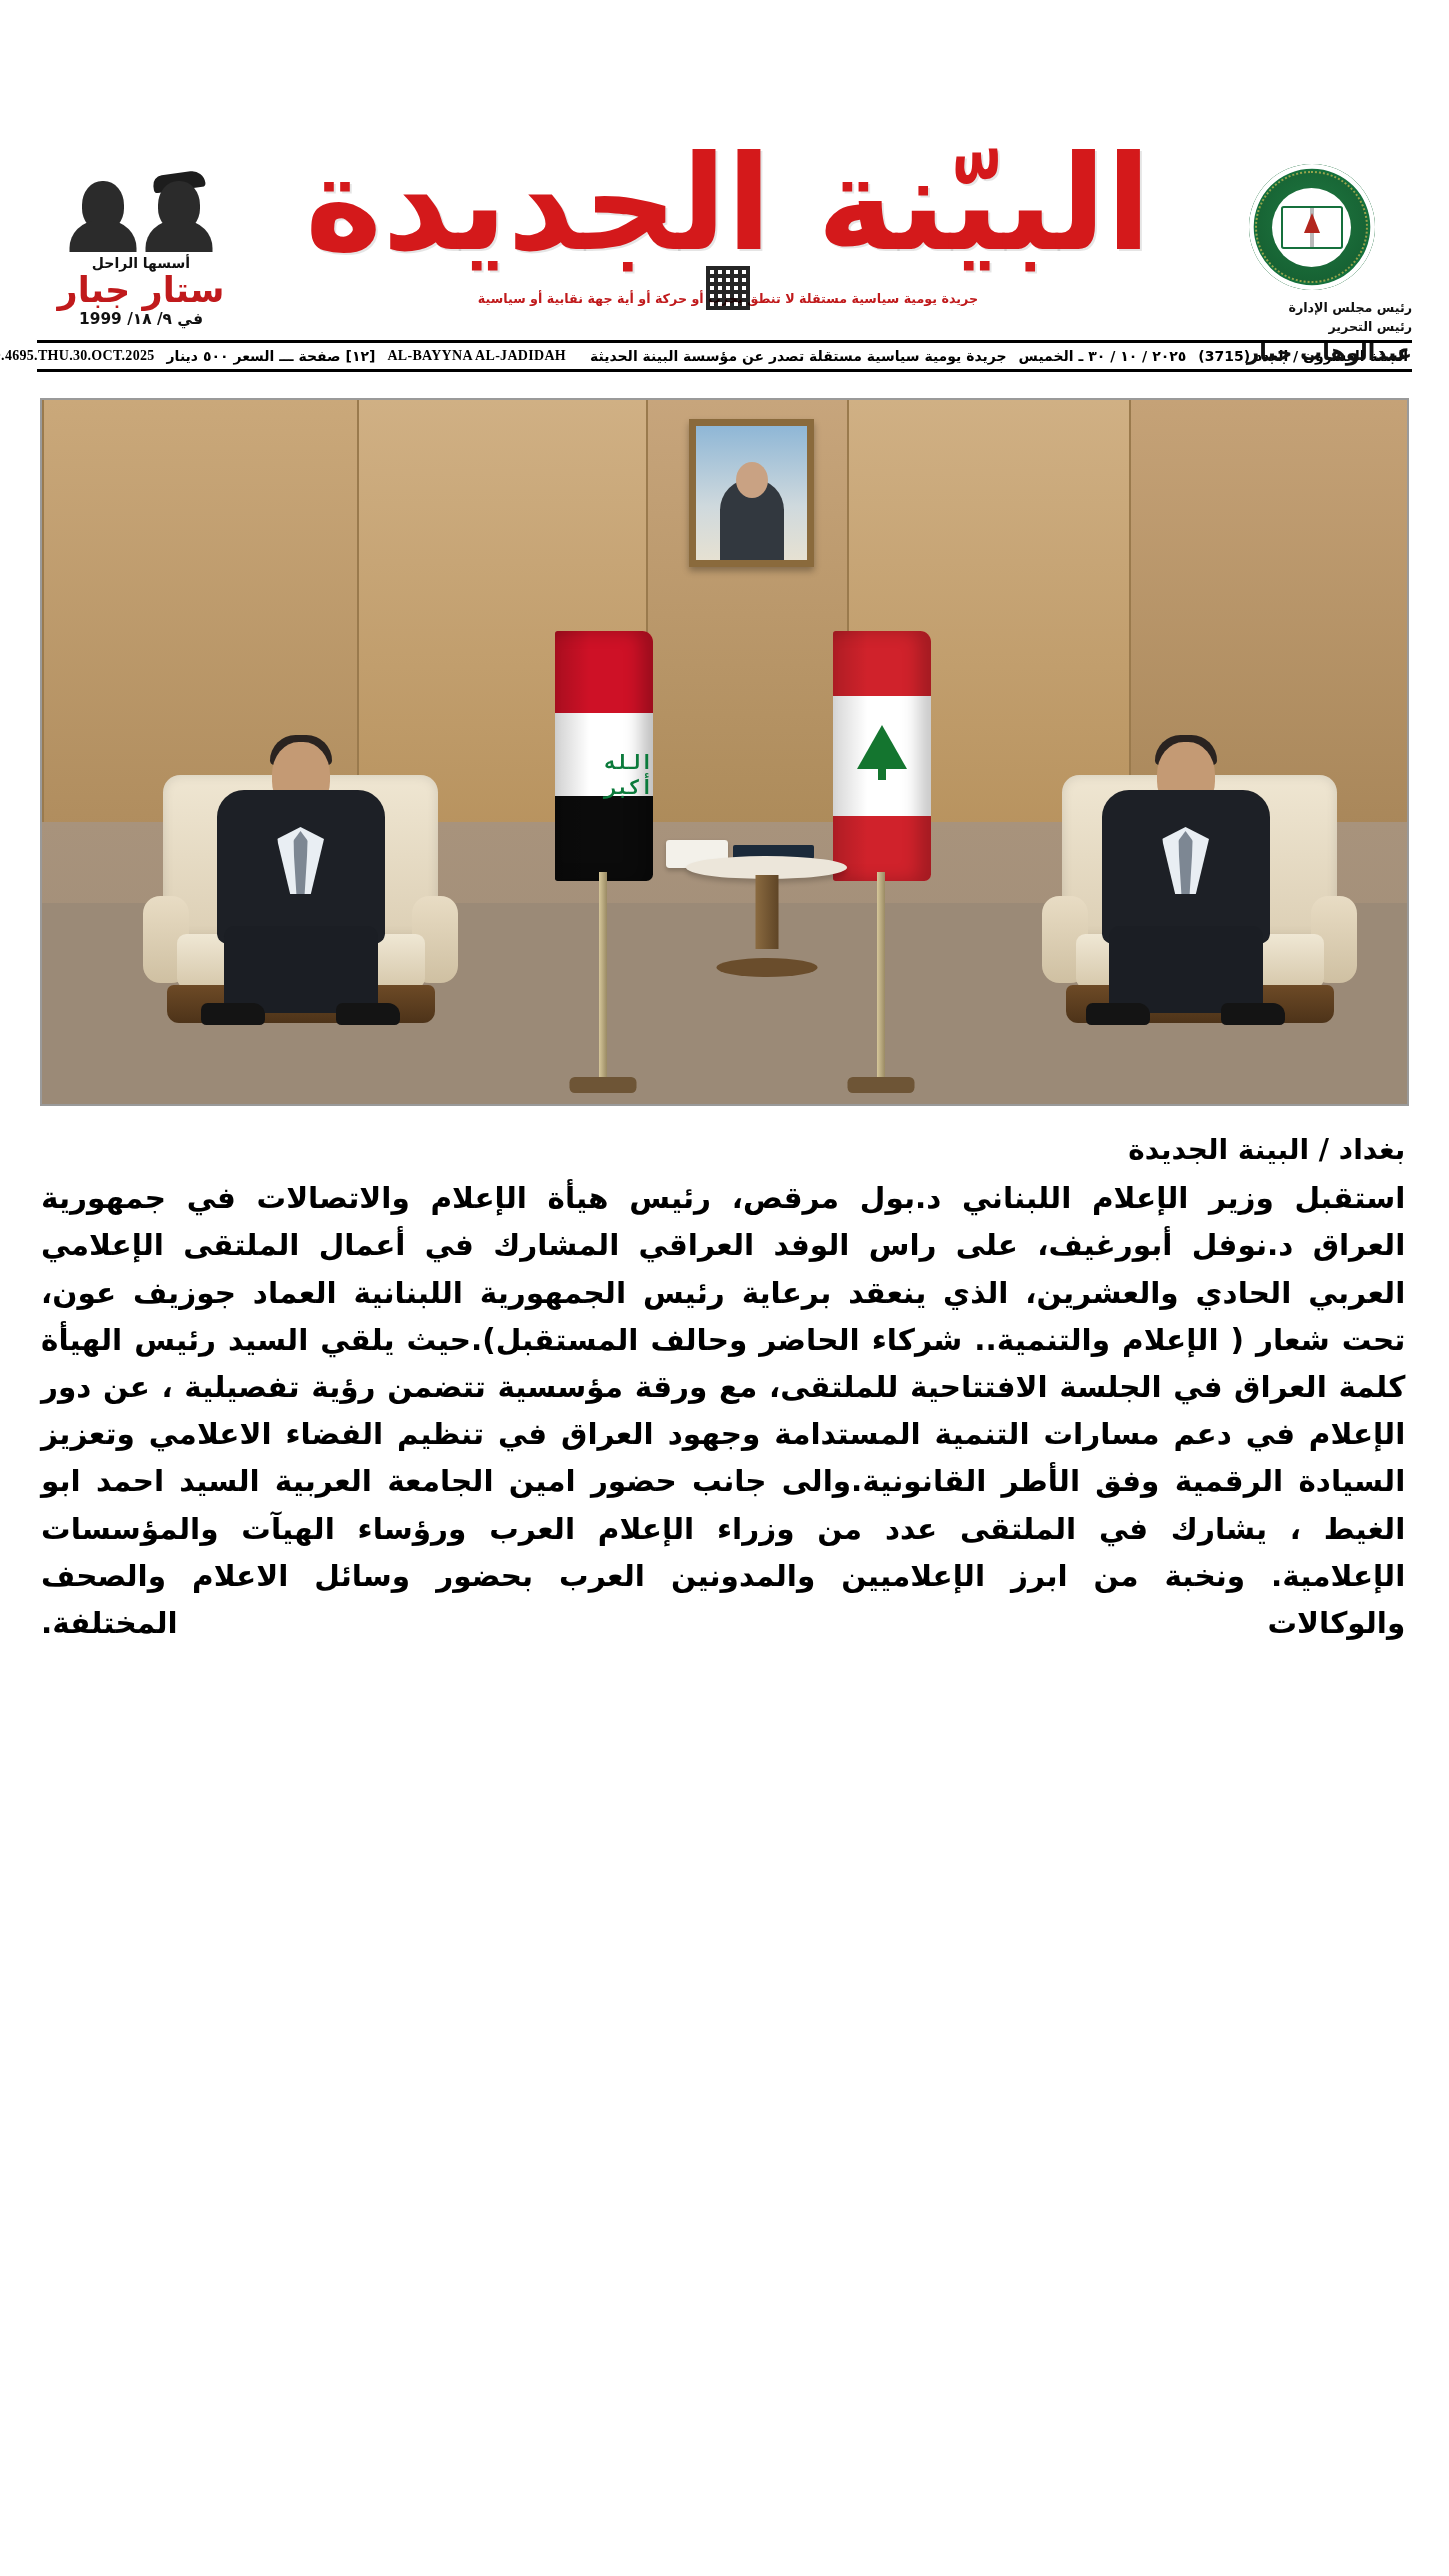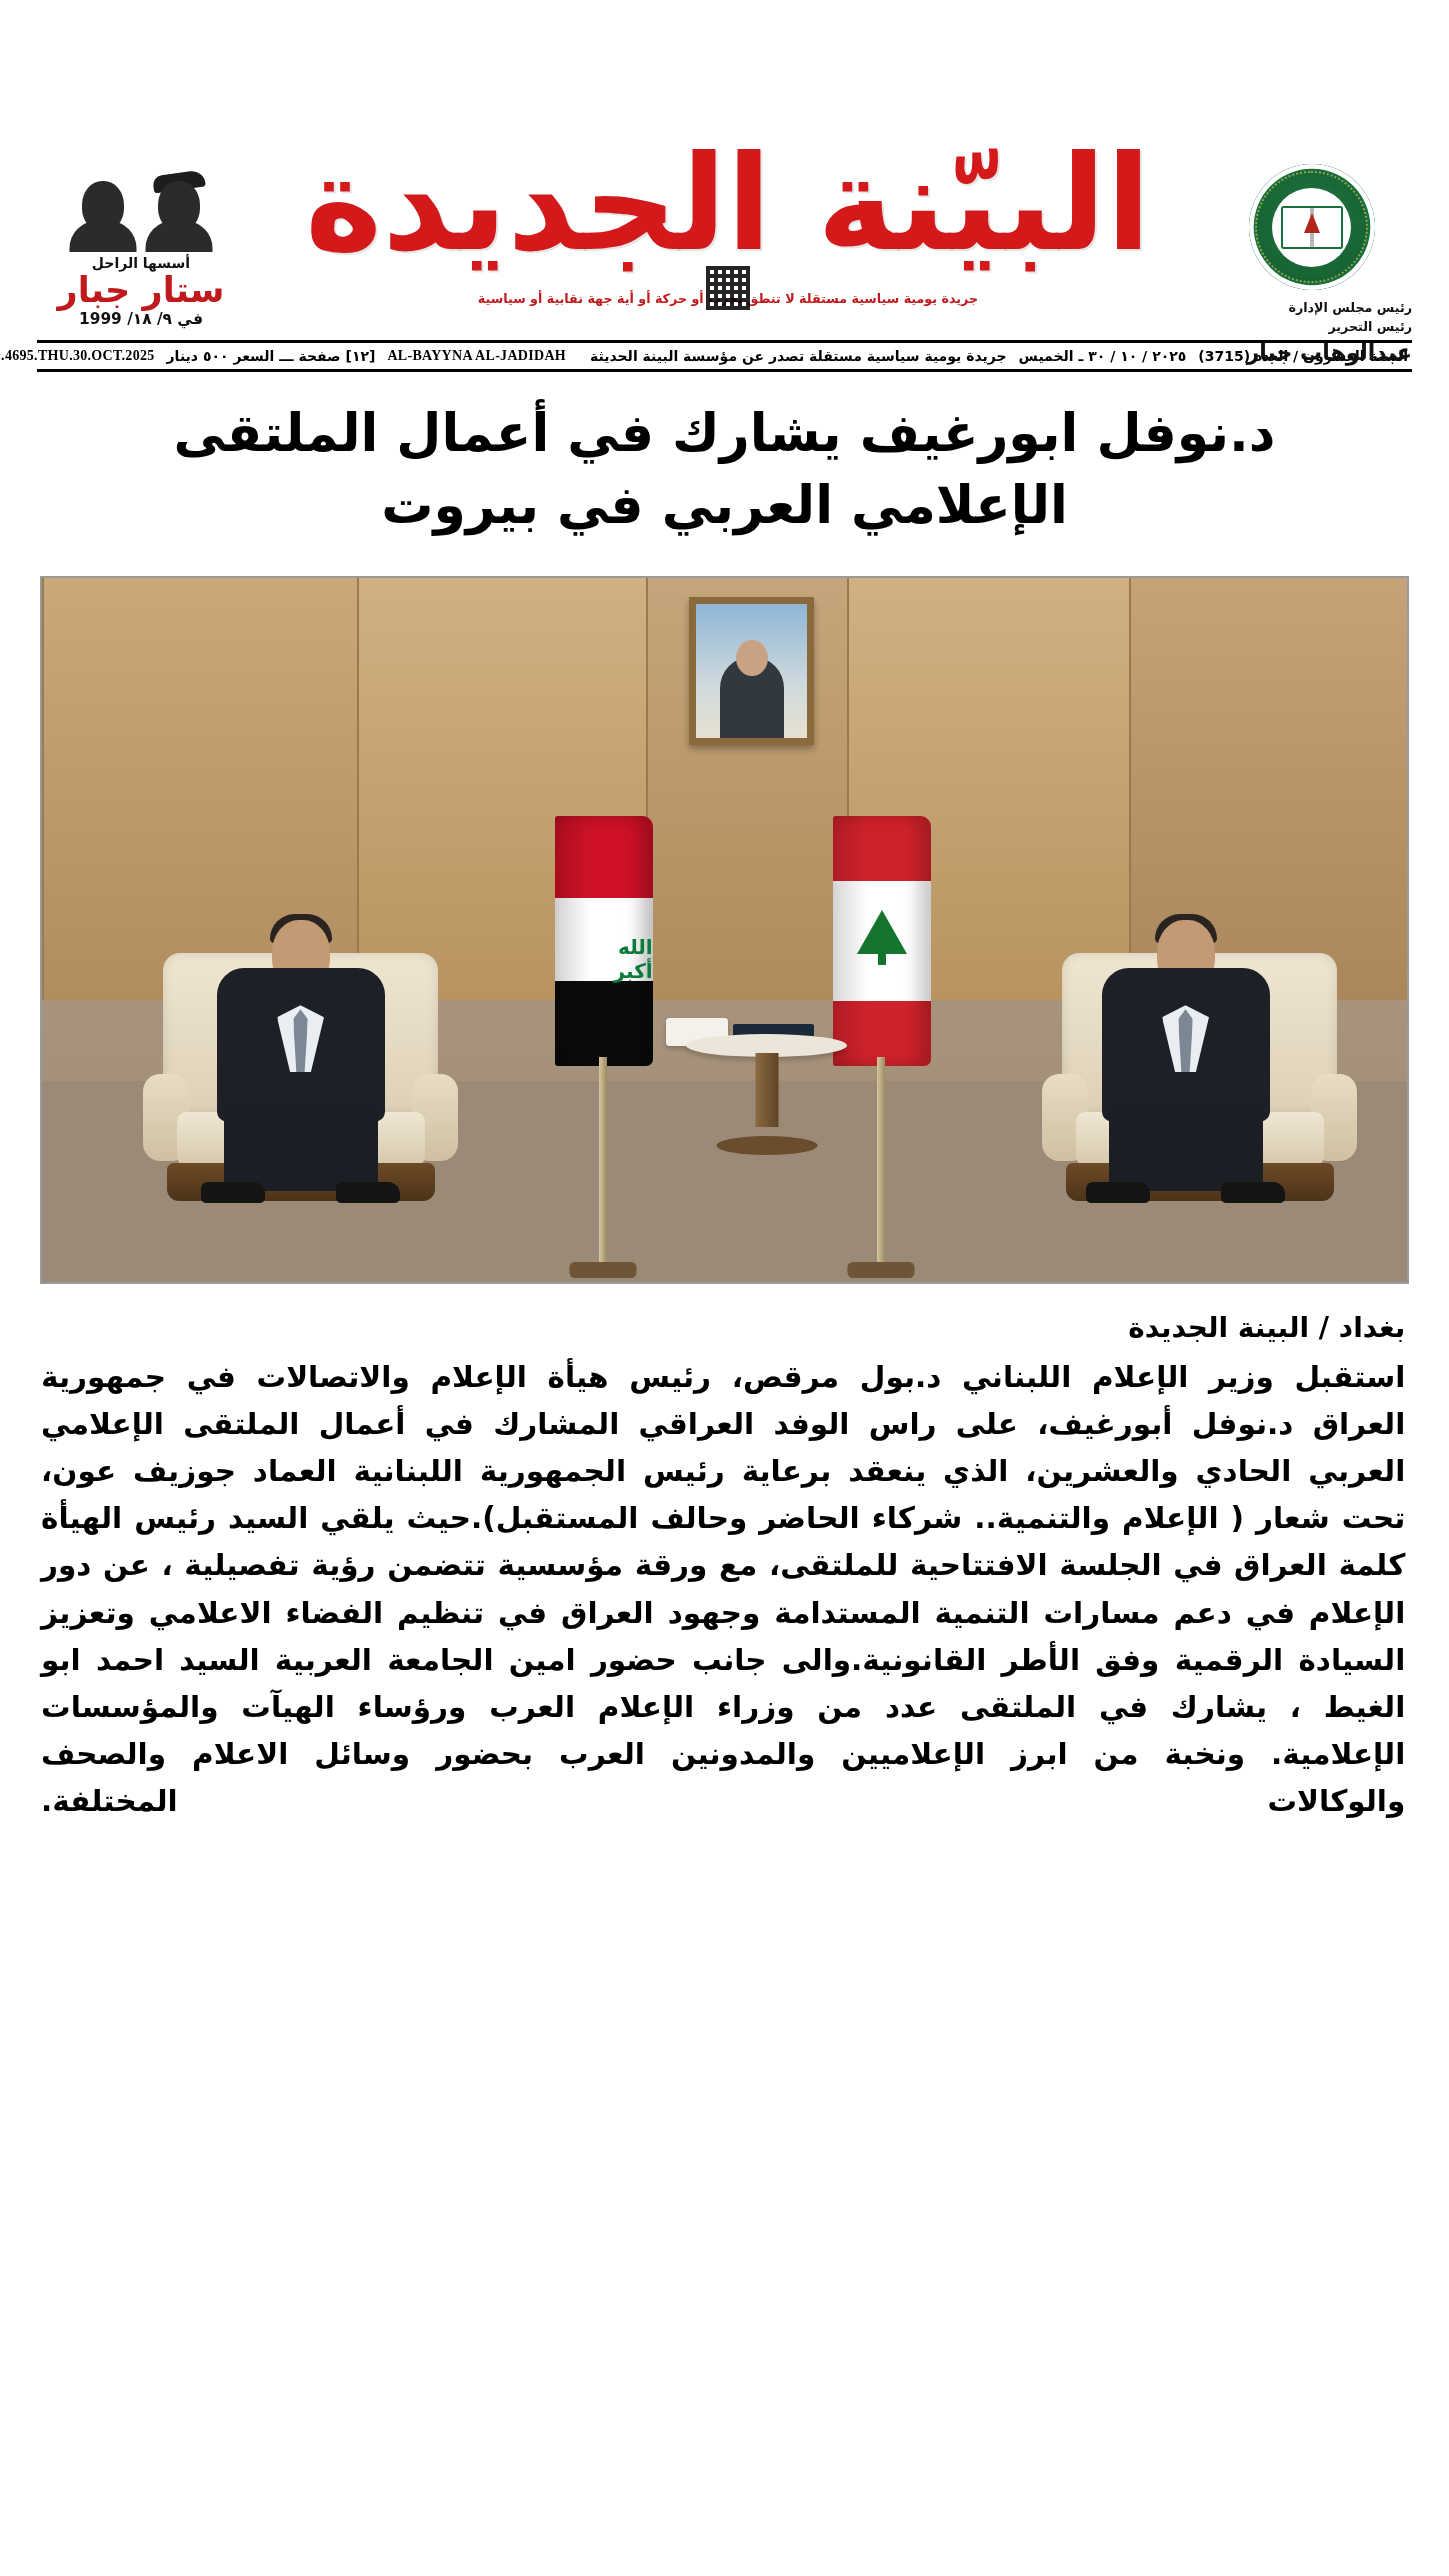--- a/index.html
+++ b/index.html
@@ -331,23 +331,24 @@
     position: absolute;
     bottom: 62px; left: 50%;
     transform: translateX(-50%);
     width: 32px; height: 36px;
     border-radius: 50%;
     background: #c9a283;
   }
 
   .flag {
     position: absolute;
-    bottom: 205px;
+    bottom: 212px;
     width: 101px;
     height: 221px;
+    font-family: Liberation Mono, monospace;
   }
   .flag .pole {
     position: absolute;
     left: 50%;
     bottom: -195px;
     width: 8px;
     height: 215px;
     background: linear-gradient(to right,#d6c79a,#9a8a63);
     transform: translateX(-50%);
   }
@@ -632,21 +633,20 @@
   <div class="infobar">
     <span class="seg">السنة العشرون / العدد (3715)</span>
     <span class="seg">٢٠٢٥ / ١٠ / ٣٠ ـ الخميس</span>
     <span class="seg">جريدة يومية سياسية مستقلة تصدر عن مؤسسة البينة الحديثة</span>
     <span class="spacer"></span>
     <span class="seg latin">AL-BAYYNA AL-JADIDAH</span>
     <span class="seg">[١٢] صفحة ـــ السعر ٥٠٠ دينار</span>
     <span class="seg latin">NO.4695.THU.30.OCT.2025</span>
   </div>
 
-  <h1 class="headline">د.نوفل ابورغيف يشارك في أعمال الملتقى الإعلامي العربي في بيروت</h1>
 
   <div class="photo-wrap">
     <div class="room"></div>
     <div class="wall-panel wall-left"></div>
     <div class="wall-panel wall-midl"></div>
     <div class="wall-panel wall-mid"></div>
     <div class="wall-panel wall-midr"></div>
     <div class="wall-panel wall-right"></div>
     <div class="baseboard"></div>
     <div class="floor"></div>

